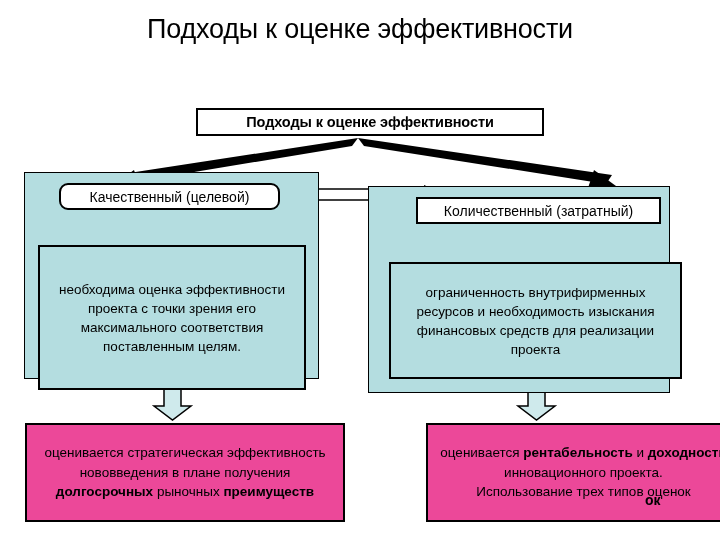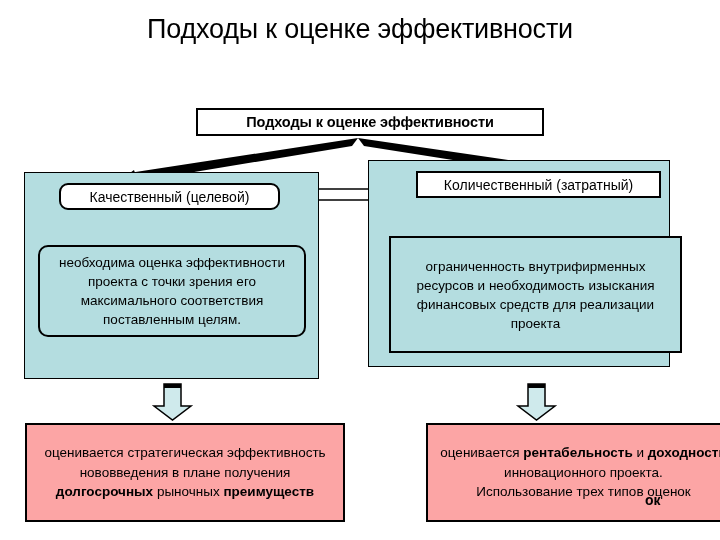--- a/index.html
+++ b/index.html
@@ -65,21 +65,21 @@
   }
 
   
   .panel {
     position: absolute;
     background: #b4dde0;
     border: 1px solid #000000;
     box-sizing: border-box;
   }
   .panel.left  { left: 24px;  top: 172px; width: 295px; height: 207px; }
-  .panel.right { left: 368px; top: 160px; width: 302px; height: 207px; padding-left: 48px; }
+  .panel.right { left: 368px; top: 186px; width: 302px; height: 207px; padding-left: 48px; }
 
   .head-box {
     position: absolute;
     background: #ffffff;
     border: 2.5px solid #000000;
     box-sizing: border-box;
     display: flex;
     align-items: center;
     justify-content: center;
     font-size: 14px;
@@ -96,27 +96,27 @@
     box-sizing: border-box;
     display: flex;
     align-items: center;
     justify-content: center;
     text-align: center;
     font-size: 13.5px;
     line-height: 19px;
     color: #000000;
     padding: 2px 6px;
   }
-  .panel.left  .body-box { left: 13px; top: 72px; width: 268px; height: 92px; border-radius: 10px; }
+  .panel.left  .body-box { left: 13px; top: 72px; width: 268px; height: 145px; }
   .panel.right .body-box { left: 20px; top: 75px; width: 293px; height: 117px; text-align: center; }
 
   
   .result-box {
     position: absolute;
-    background: #fca5a5;
+    background: #ec4899;
     border: 2px solid #000000;
     box-sizing: border-box;
     display: flex;
     align-items: center;
     justify-content: center;
     text-align: center;
     font-size: 13.5px;
     line-height: 19.5px;
     color: #000000;
     padding: 2px 5px;

